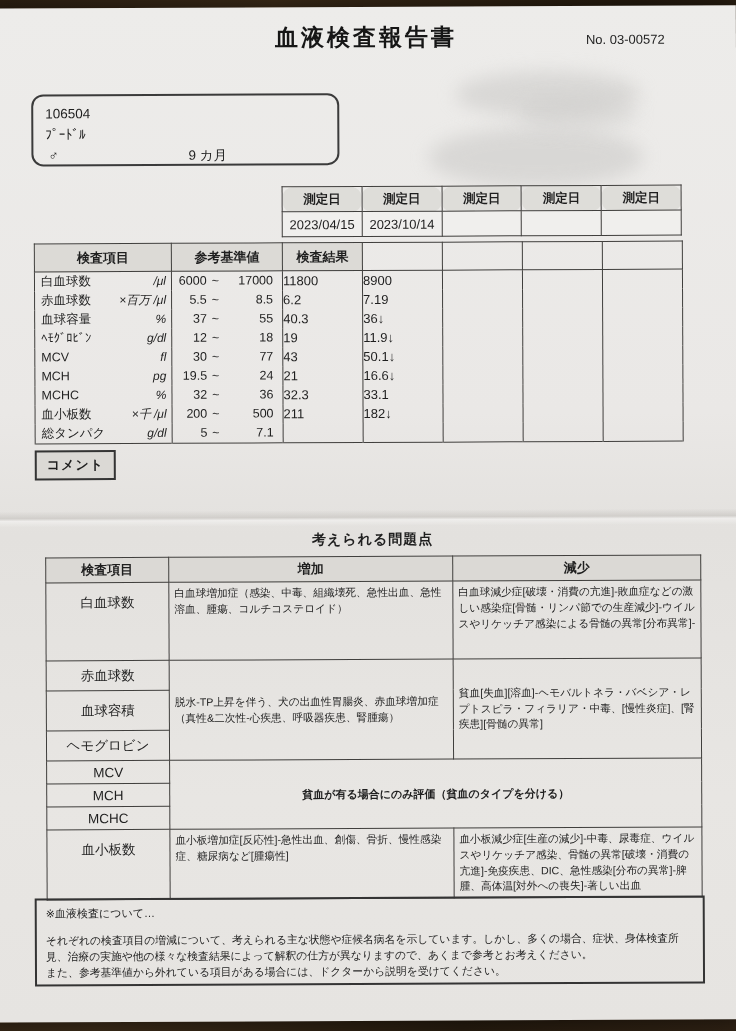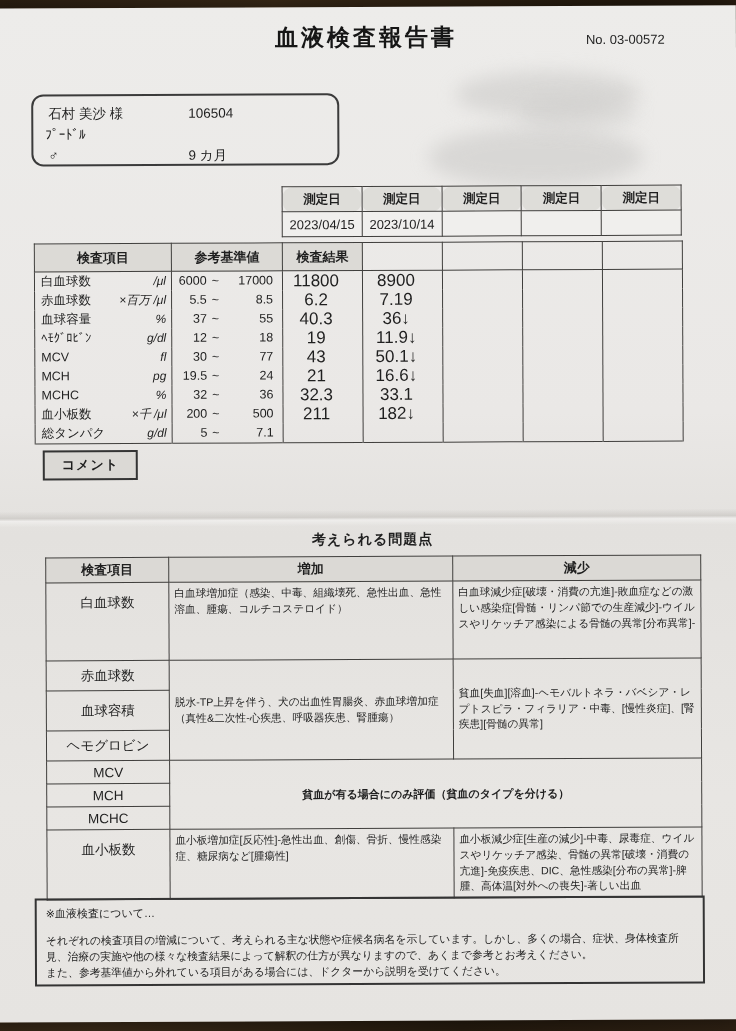--- a/index.html
+++ b/index.html
@@ -45,24 +45,24 @@
   .results th.shaded{background:#dcdad6;}
   .results td{border-left:1.5px solid #403f3d;border-right:1.5px solid #403f3d;
     height:19px;font-size:12.5px;line-height:19px;padding:0;white-space:nowrap;overflow:hidden;}
   .results .item-cell{display:flex;justify-content:space-between;padding:0 5px 0 6px;}
   .results .item-name{text-align:left;}
   .results .item-unit{text-align:right;font-size:12px;font-style:italic;}
   .results .ref-cell{display:flex;}
   .results .ref-low{flex:1;text-align:right;}
   .results .tilde{padding:0 4px 0 5px;}
   .results .ref-high{width:50px;text-align:right;padding-right:9px;}
-  .results td.result{text-align:center;padding-right:13px;font-size:17px;}
-
-  .comment-box{position:absolute;left:43px;top:449px;border:2px solid #343434;
-    background:#dbd9d5;font-size:13px;font-weight:bold;padding:4px 17px;letter-spacing:1px;}
+  .results td.result{text-align:left;padding-right:13px;font-size:13px;}
+
+  .comment-box{position:absolute;left:35px;top:449px;border:2px solid #343434;
+    background:#dbd9d5;font-size:13px;font-weight:bold;padding:4px 10px;letter-spacing:1px;}
 
   .problems-title{position:absolute;left:45px;top:531px;width:655px;text-align:center;
     font-size:14px;font-weight:bold;letter-spacing:1px;}
   .problems{position:absolute;left:45px;top:556px;width:655px;}
   .problems th,.problems td{border:1.5px solid #403f3d;}
   .problems th{height:22px;font-size:13px;font-weight:bold;background:#dbd9d5;}
   .problems td.item{text-align:center;font-size:13.5px;vertical-align:middle;}
   .problems td.item.top{vertical-align:top;padding-top:11px;}
   .problems td.desc{font-size:10.7px;line-height:1.48;padding:3px 5px;vertical-align:top;text-align:left;}
   .problems td.desc.mid{vertical-align:middle;}
@@ -84,21 +84,20 @@
 
       <div class="title">血液検査報告書</div>
       <div class="doc-no">No. 03-00572</div>
 
       <div class="blur b1"></div>
       <div class="blur b2"></div>
       <div class="blur b3"></div>
 
       <div class="patient-box">
         <div class="p-row">
-          <span class="p-left">石村  美沙  様</span>
           <span class="p-right">106504</span>
         </div>
         <div class="p-row">
           <span class="p-right">ﾌﾟｰﾄﾞﾙ</span>
         </div>
         <div class="p-row">
           <span class="p-left">♂</span>
           <span class="p-right">9 カ月</span>
         </div>
       </div>

